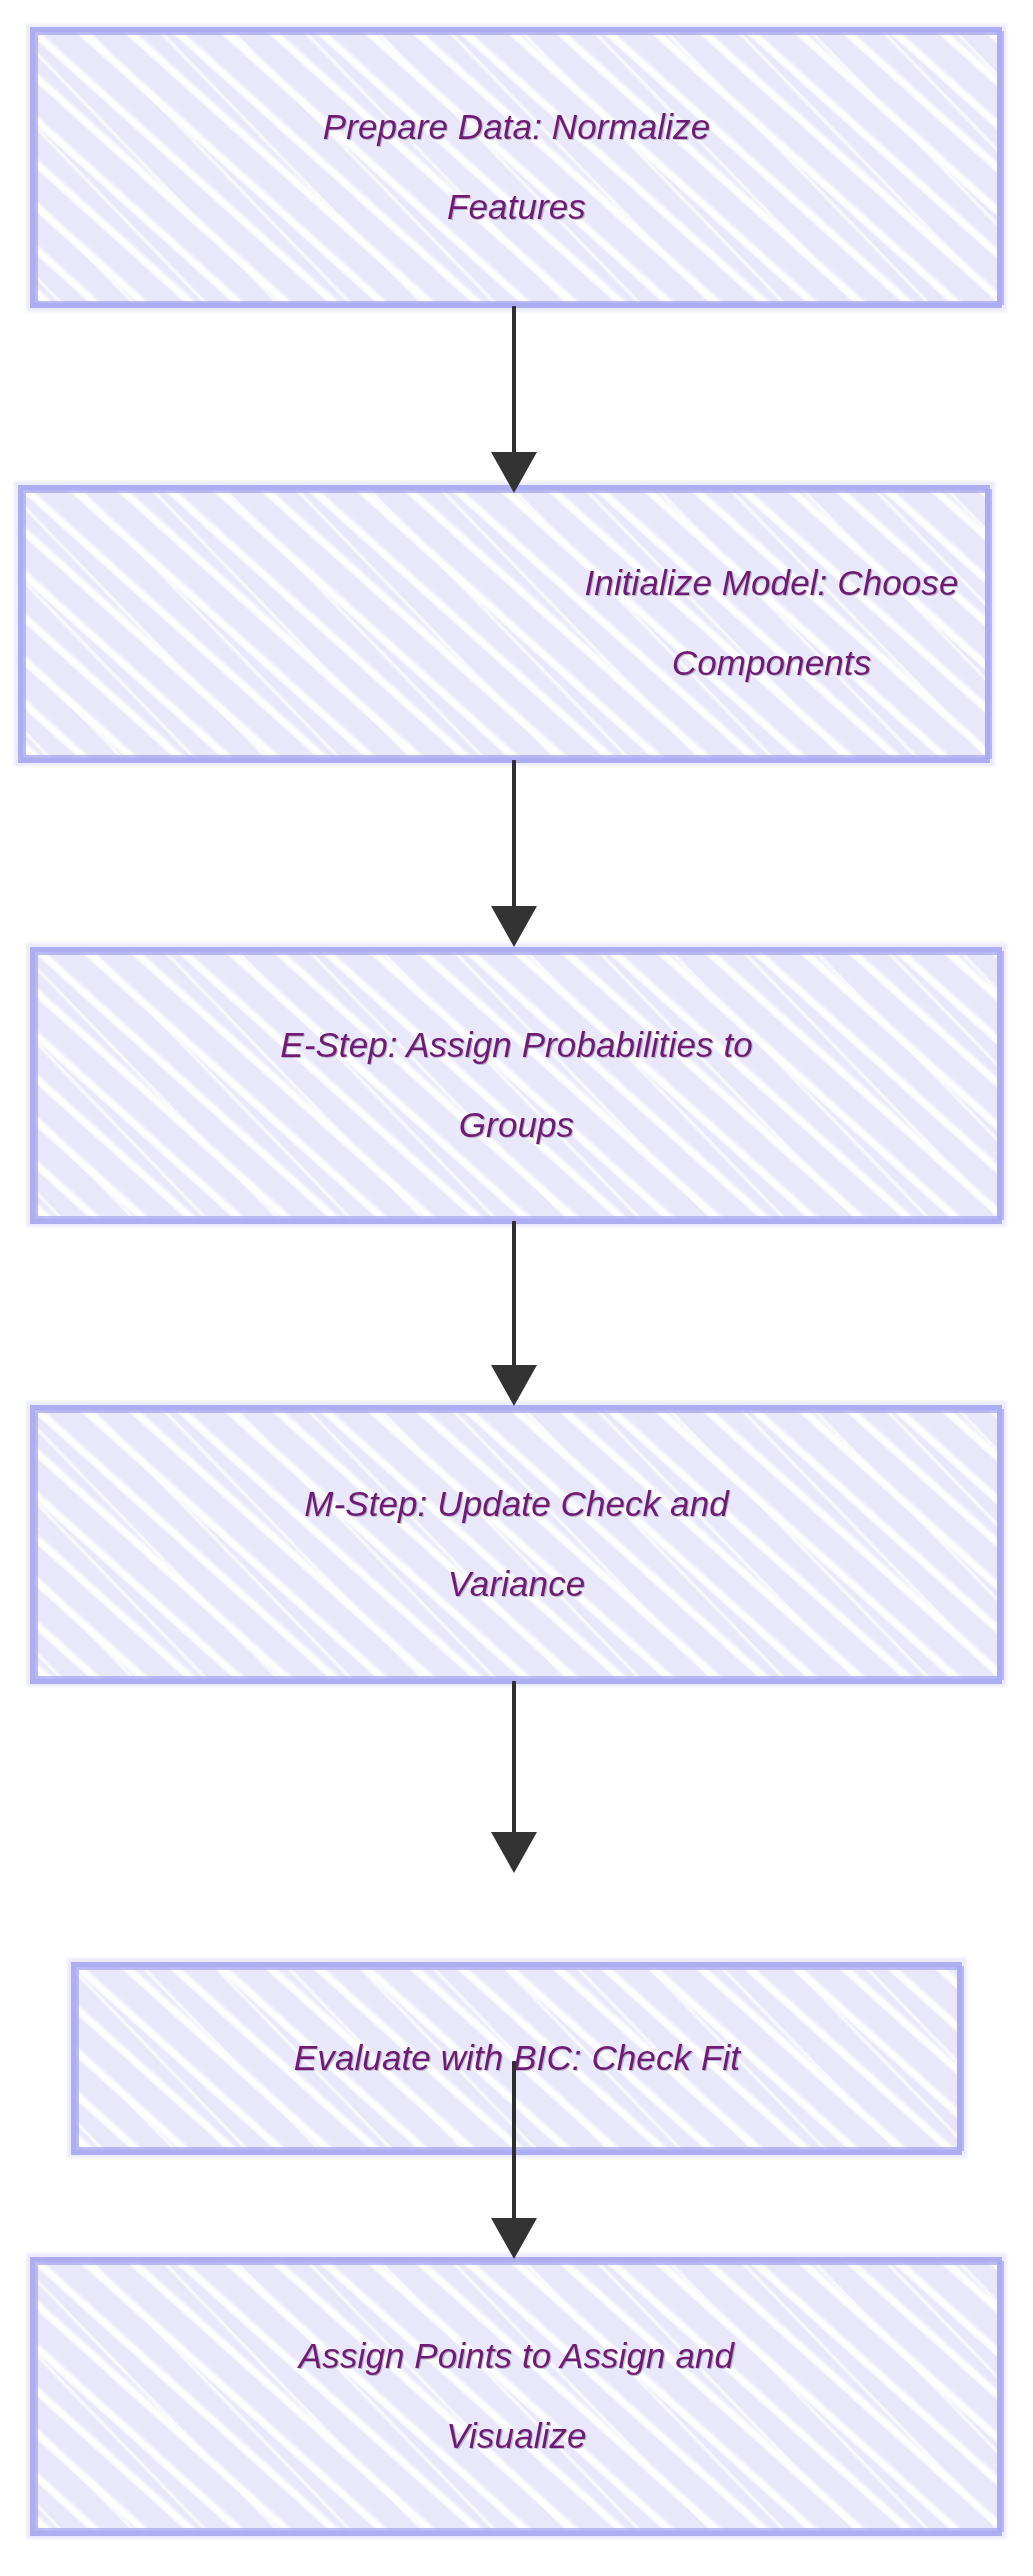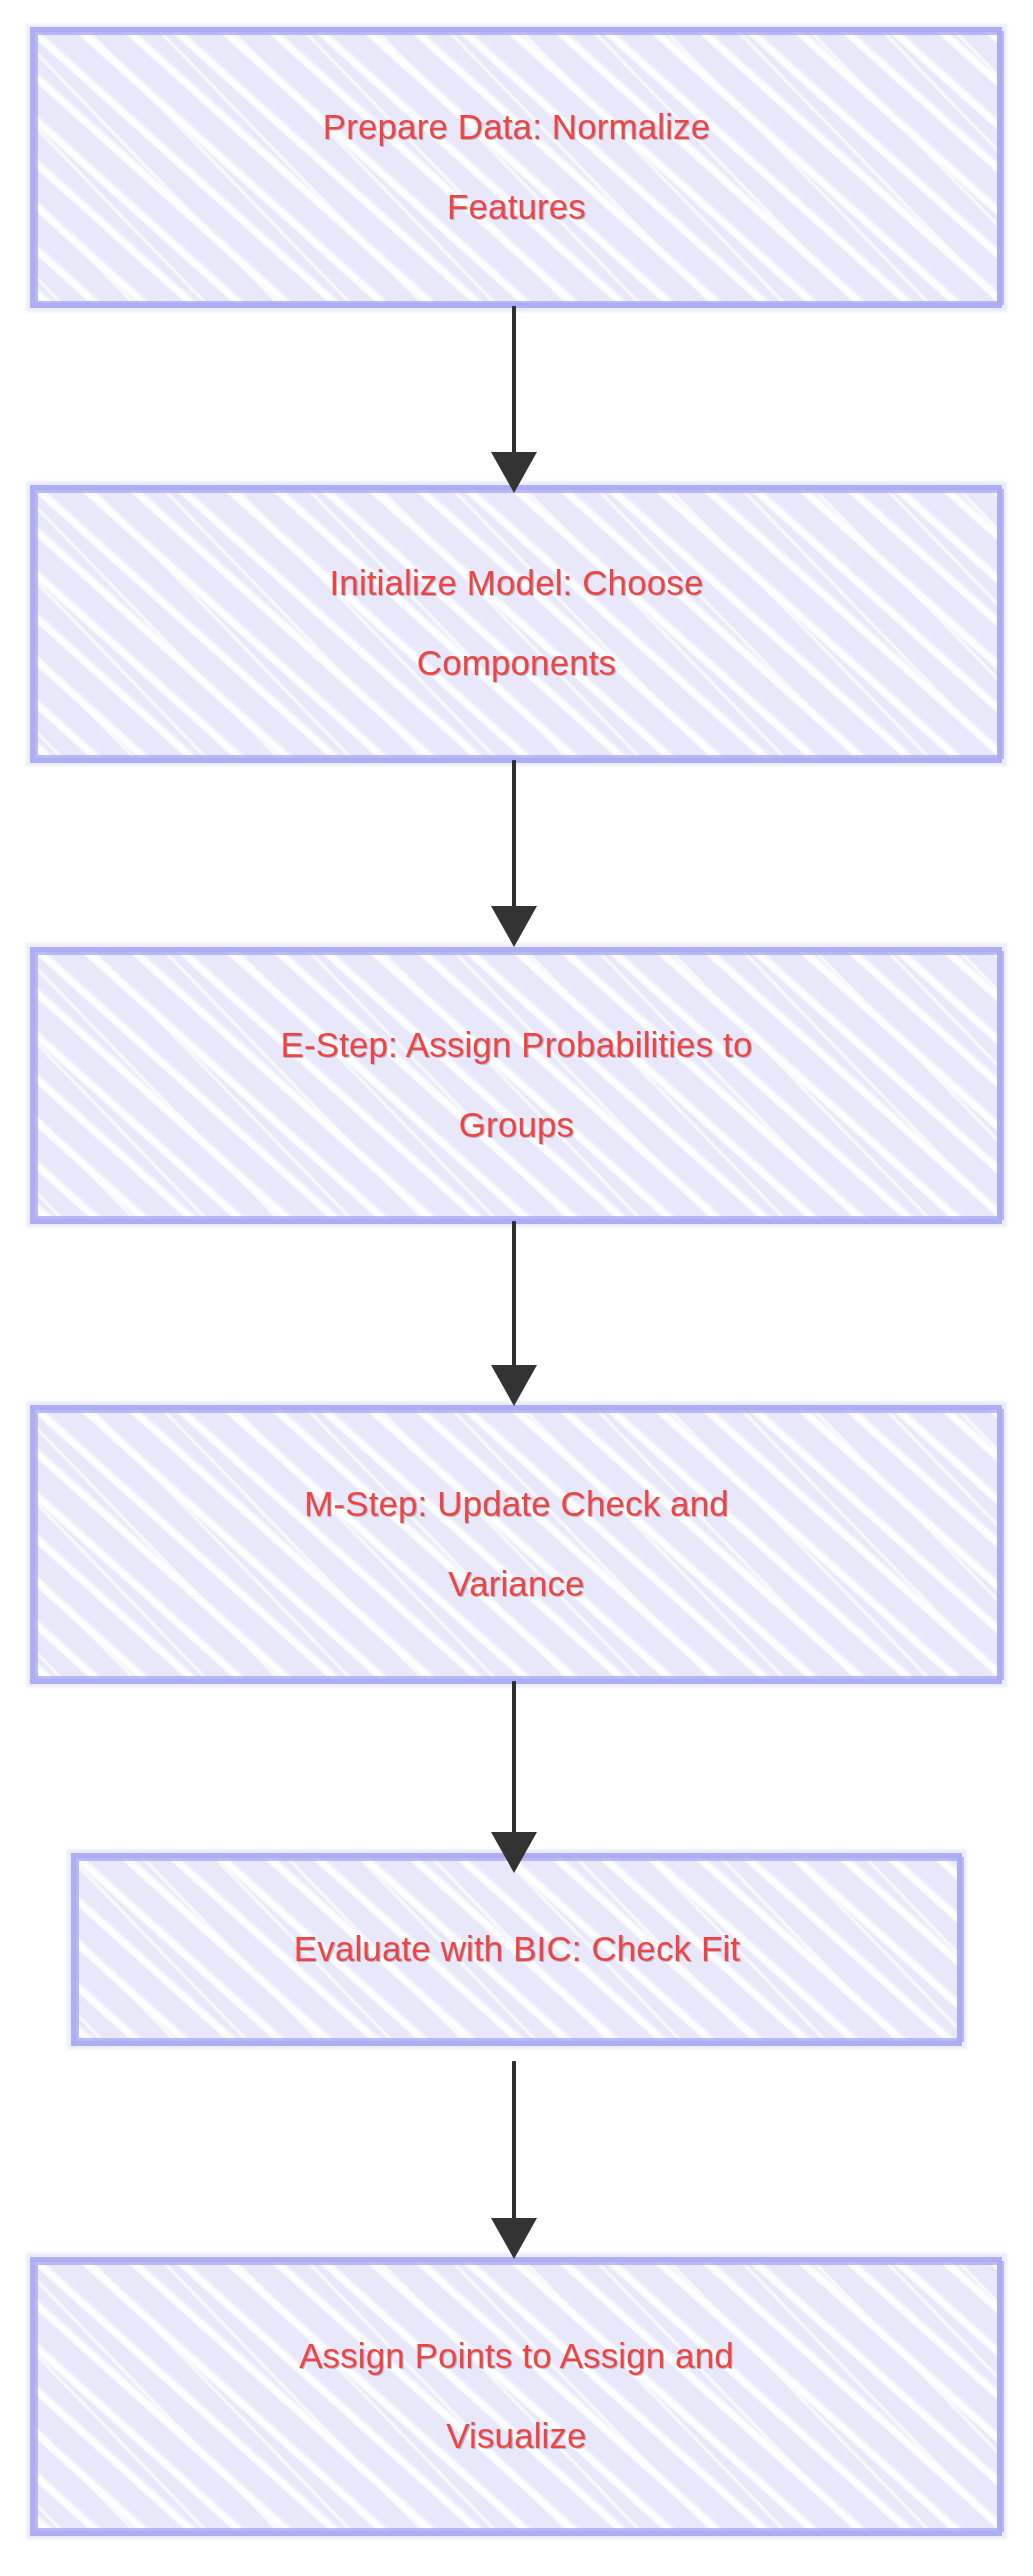--- a/index.html
+++ b/index.html
@@ -90,25 +90,26 @@
     z-index: 2;
     filter: blur(1.1px);
   }
 
   .node-label {
     position: relative;
     z-index: 4;
     text-align: center;
     font-size: 35px;
     line-height: 80px;
-    color: #ef4444;
+    color: #701a75;
     letter-spacing: 0.1px;
     text-shadow: 1.1px 1.1px 0 rgba(120,120,140,0.45);
     white-space: pre-line;
     padding: 0 29.5px;
+    font-style: italic;
   }
 
   
   .edge {
     position: absolute;
     z-index: 5;
   }
   .edge-line {
     position: absolute;
     left: 0;
@@ -138,21 +139,21 @@
     <div class="node-stroke-b"></div>
     <div class="node-label">Prepare Data: Normalize
 Features</div>
   </div>
 
   <div class="edge" style="left:512px; top:306px; width:3.7px; height:188px;">
     <div class="edge-line" style="height:148px;"></div>
     <div class="edge-head" style="left:-20.7px; top:146px;"></div>
   </div>
 
-  <div class="node" style="left:33px; top:487px; width:967px; height:272px;">
+  <div class="node" style="left:21px; top:487px; width:967px; height:272px;justify-content:flex-end;">
     <div class="node-stroke-fuzz"></div>
     <div class="node-body"></div>
     <div class="node-stroke-a"></div>
     <div class="node-stroke-b"></div>
     <div class="node-label">Initialize Model: Choose
 Components</div>
   </div>
 
   <div class="edge" style="left:512px; top:760px; width:3.7px; height:188px;">
     <div class="edge-line" style="height:148px;"></div>
@@ -180,21 +181,21 @@
     <div class="node-stroke-b"></div>
     <div class="node-label">M-Step: Update Check and
 Variance</div>
   </div>
 
   <div class="edge" style="left:512px; top:1681px; width:3.7px; height:192px;">
     <div class="edge-line" style="height:152px;"></div>
     <div class="edge-head" style="left:-20.7px; top:151px;"></div>
   </div>
 
-  <div class="node" style="left:74px; top:1855px; width:886px; height:187px;">
+  <div class="node" style="left:74px; top:1964px; width:886px; height:187px;">
     <div class="node-stroke-fuzz"></div>
     <div class="node-body"></div>
     <div class="node-stroke-a"></div>
     <div class="node-stroke-b"></div>
     <div class="node-label">Evaluate with BIC: Check Fit</div>
   </div>
 
   <div class="edge" style="left:512px; top:2061px; width:3.7px; height:198px;">
     <div class="edge-line" style="height:158px;"></div>
     <div class="edge-head" style="left:-20.7px; top:157px;"></div>

